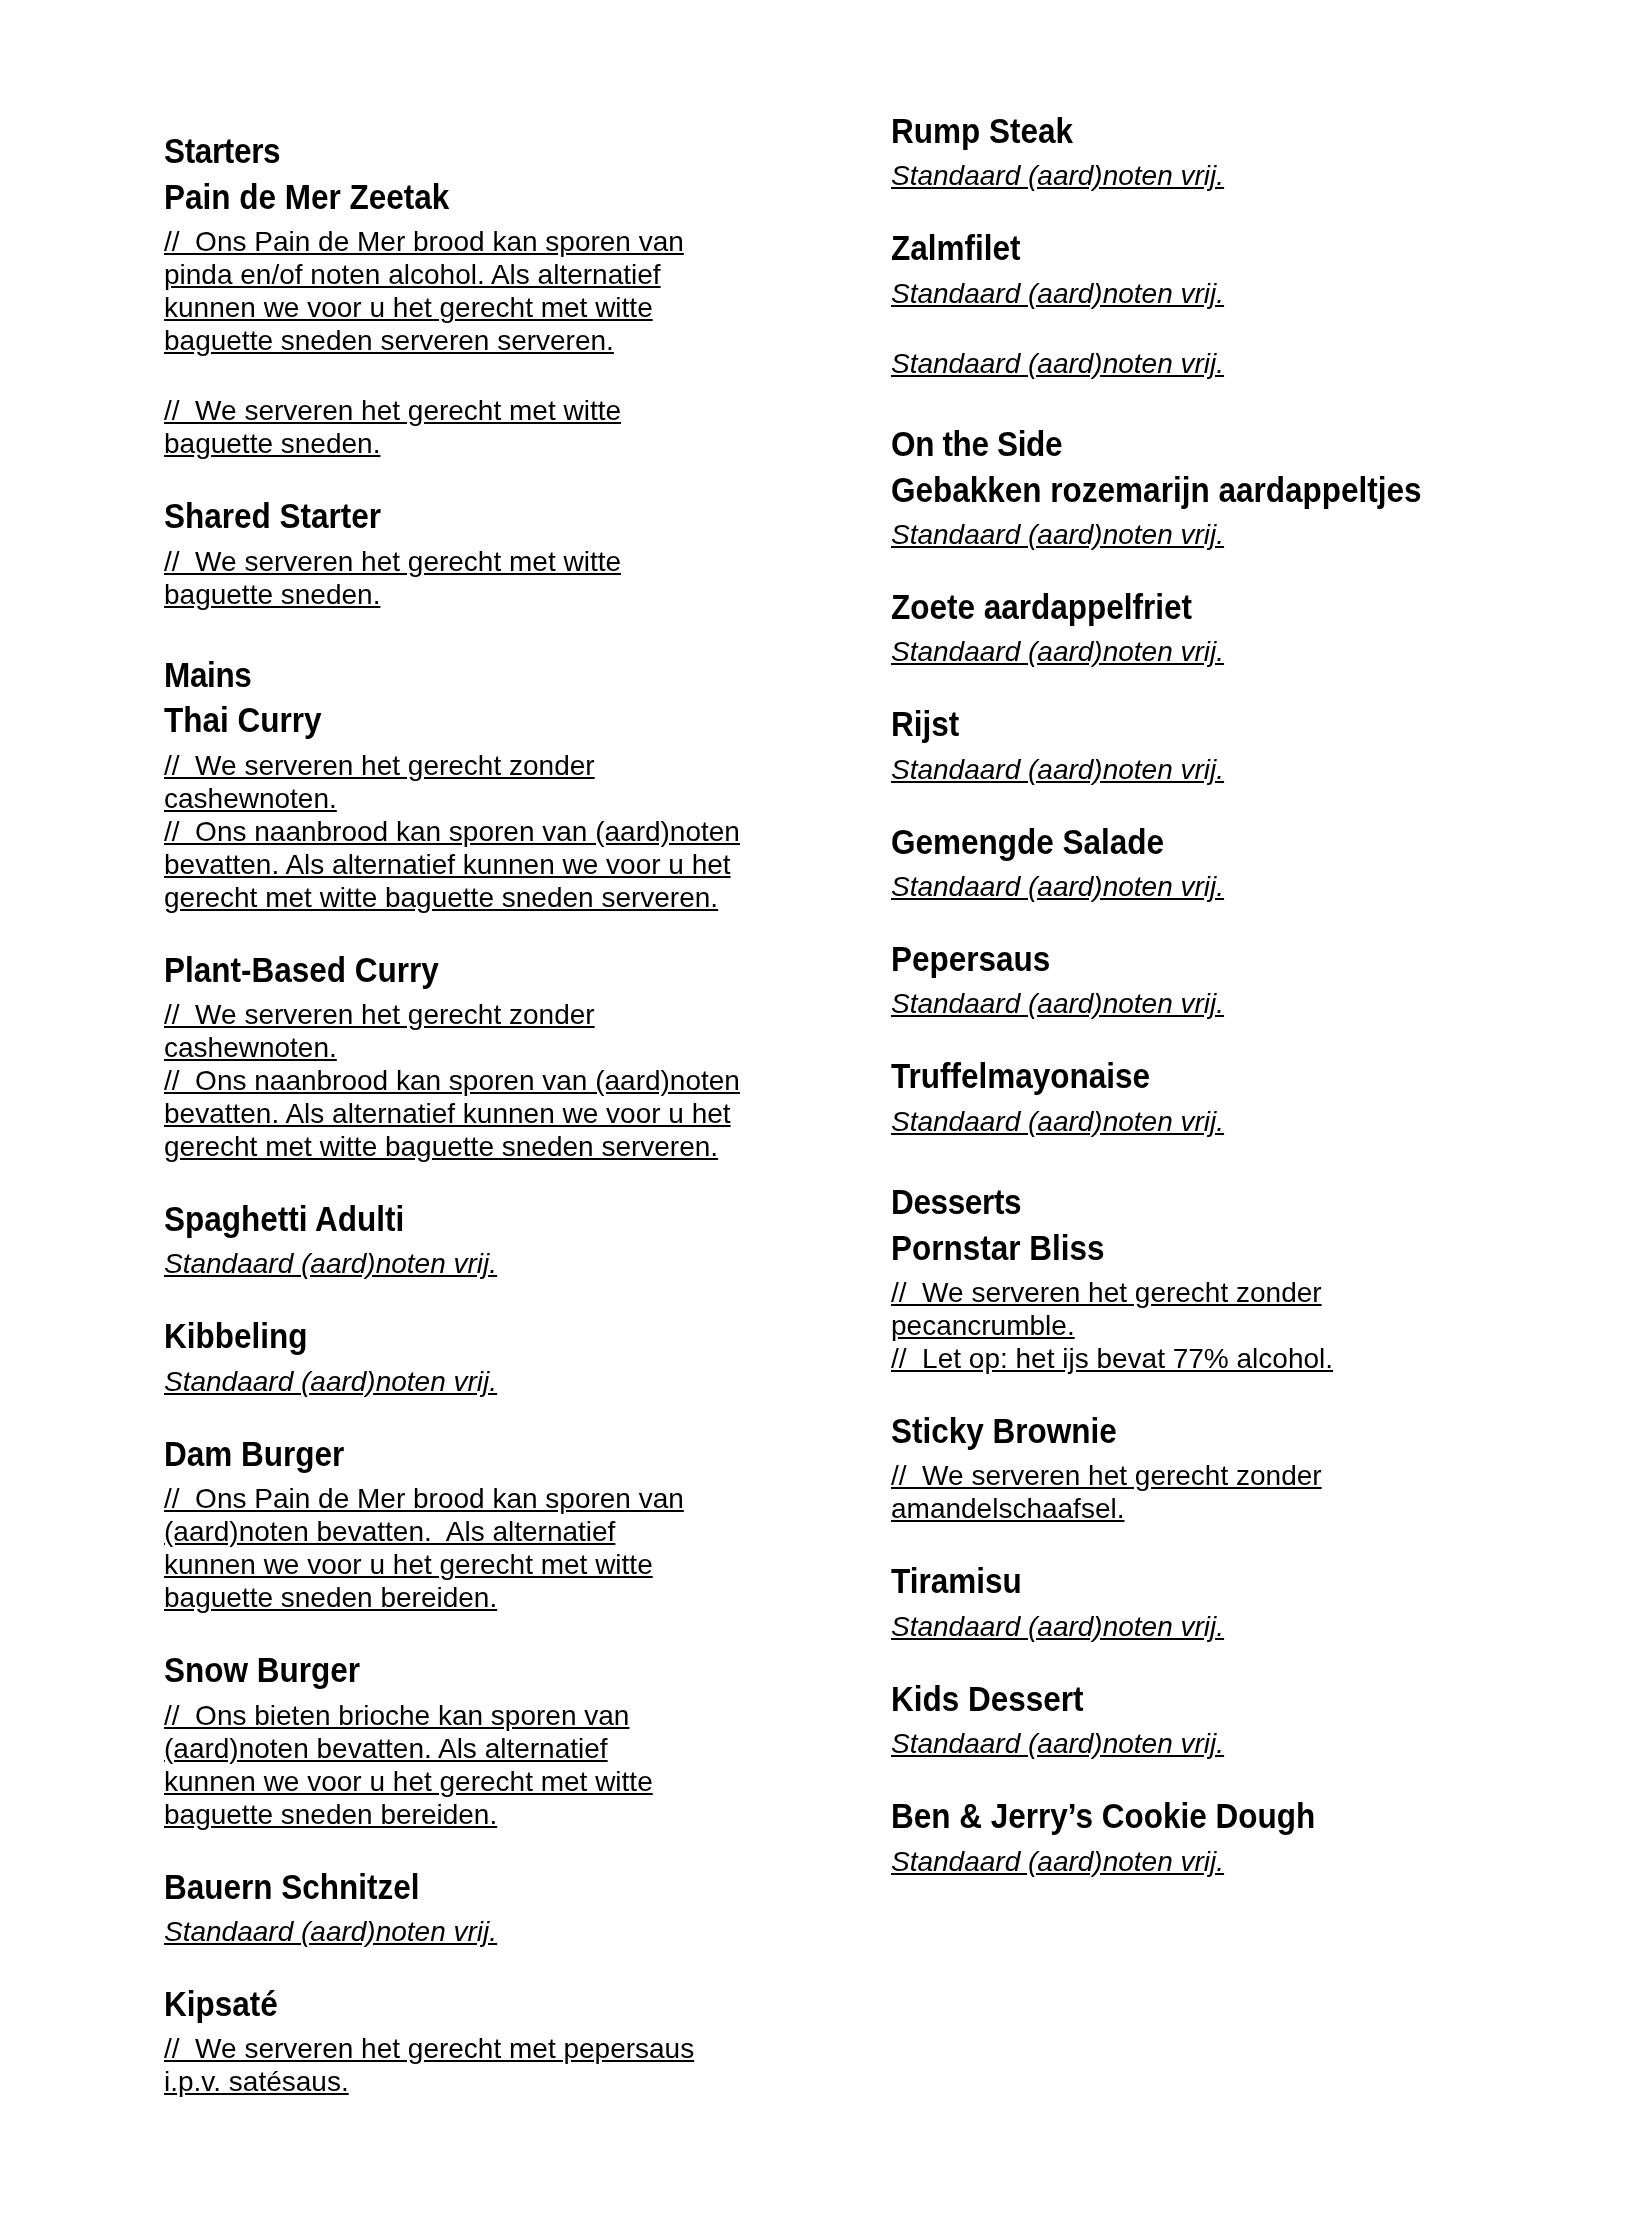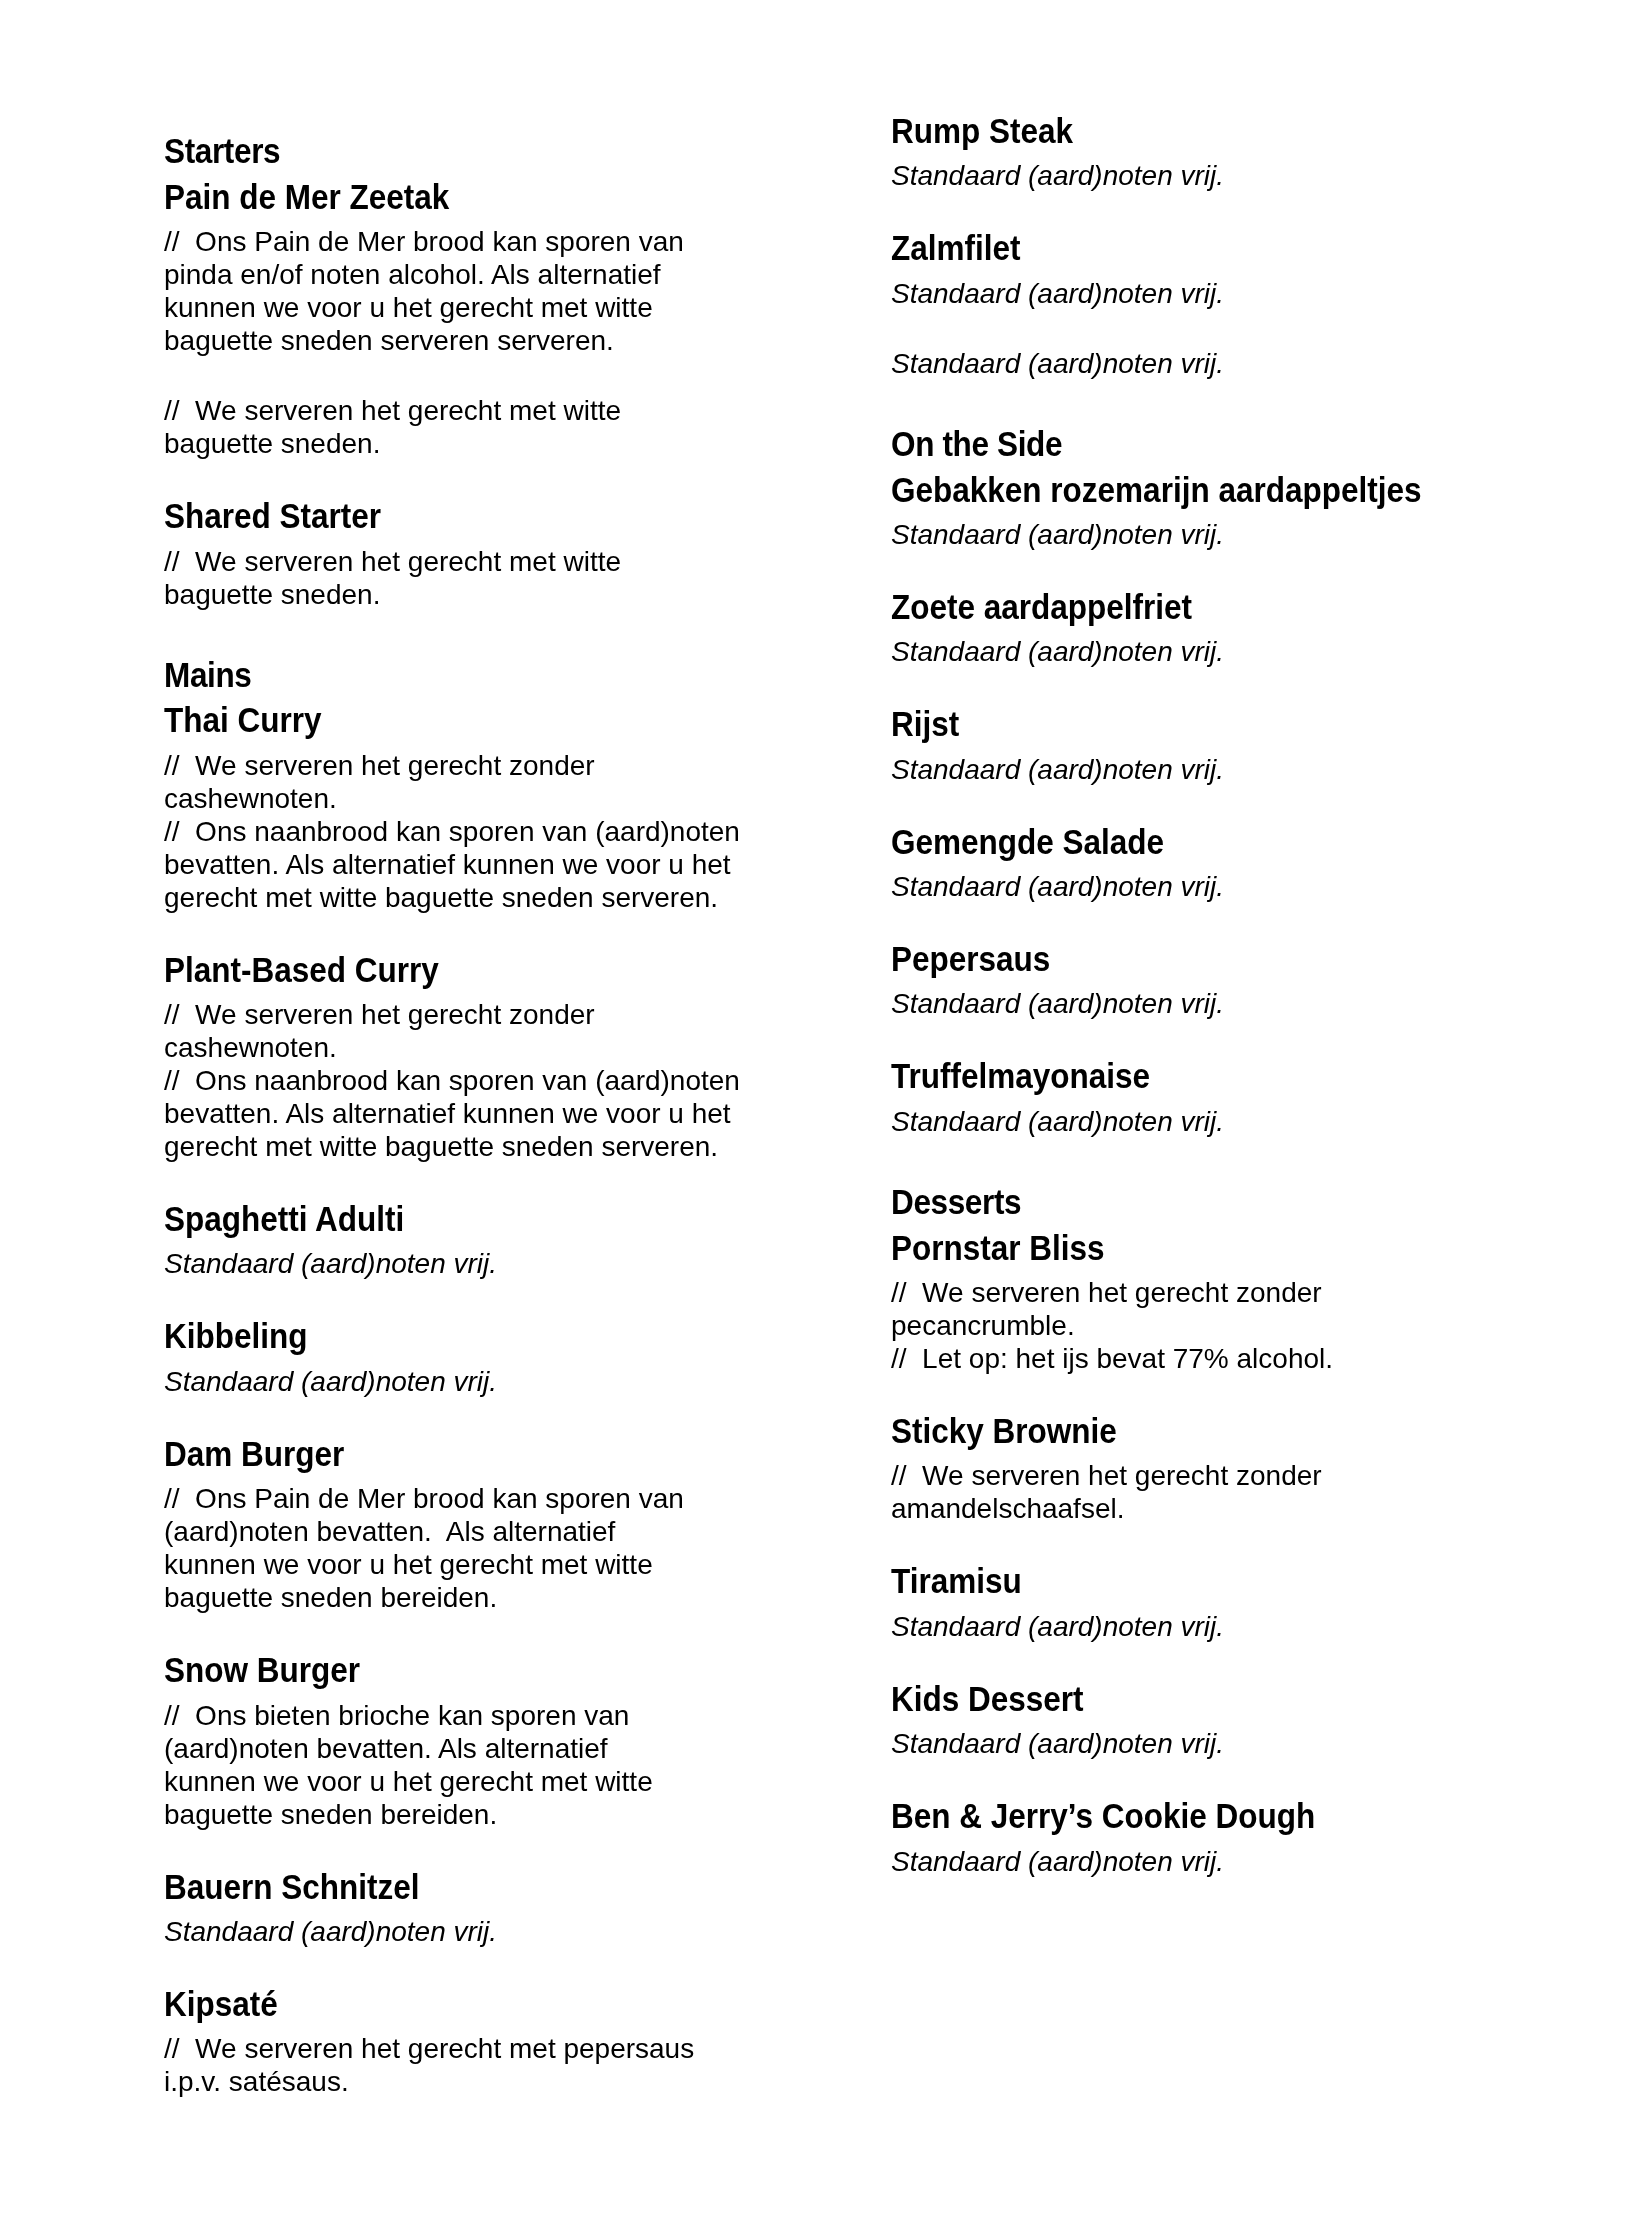--- a/index.html
+++ b/index.html
@@ -46,21 +46,21 @@
     font-size: 35px;
     line-height: 1.1;
     font-weight: bold;
     white-space: nowrap;
   }
   .cond {
     display: inline-block;
     transform: scaleX(0.9);
     transform-origin: 0 50%;
   }
-  .note { font-size: 28px; }
+  .note { font-size: 28px; text-decoration: underline; }
   .note-line {
     line-height: 33px;
     white-space: pre;
   }
   .note.allergen .note-line {
     font-style: italic;
   }
 </style>
 </head>
 <body>

